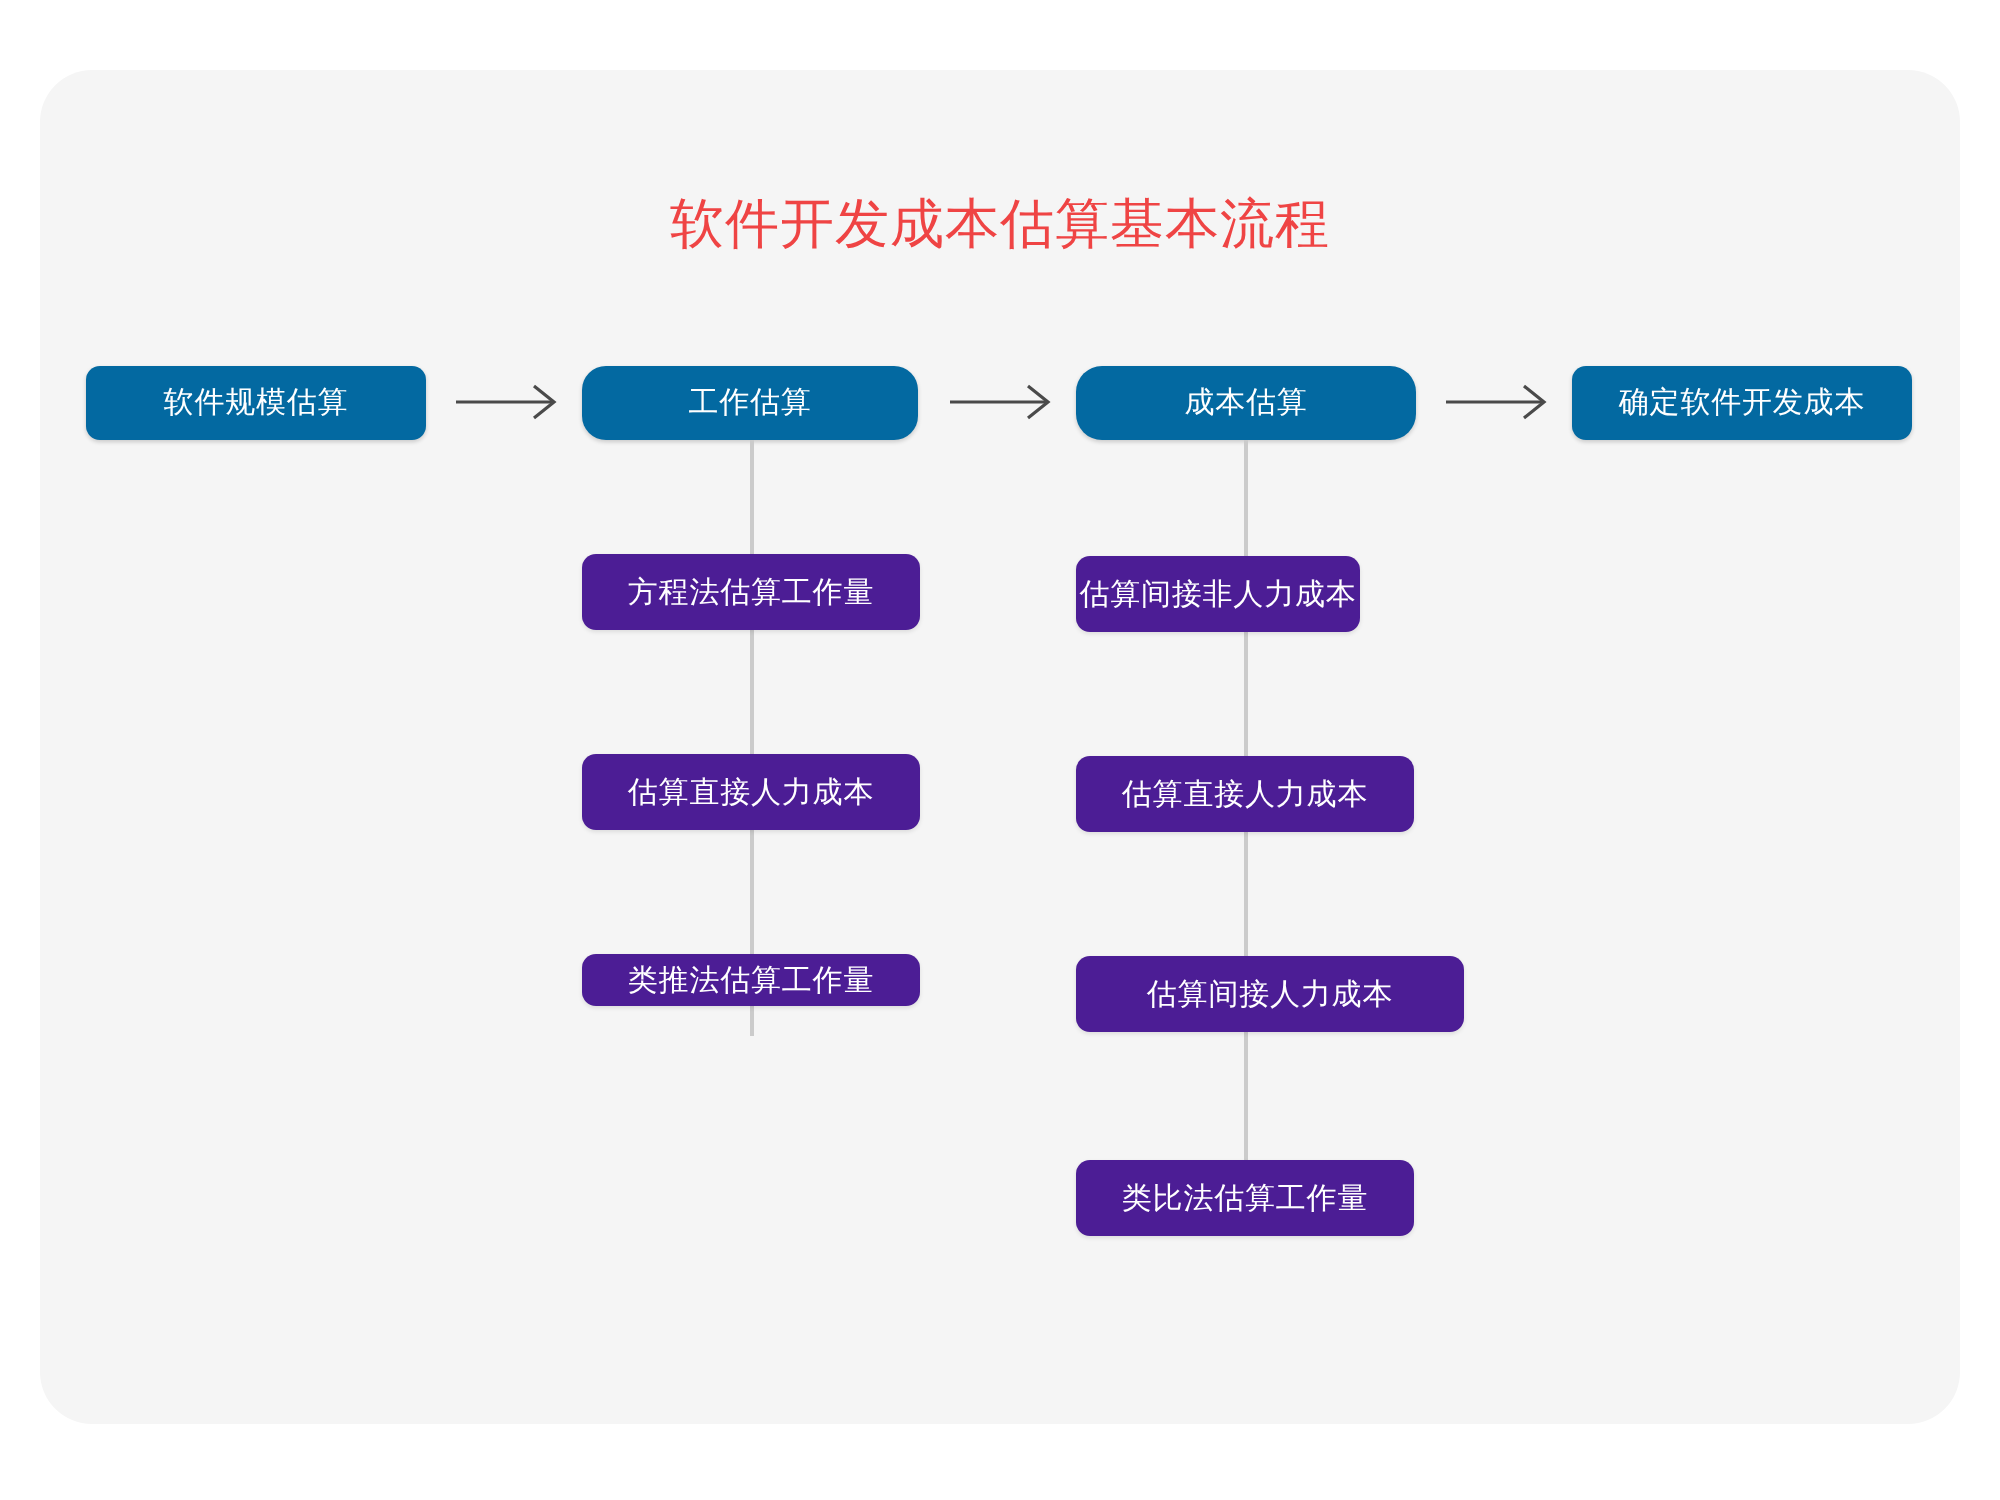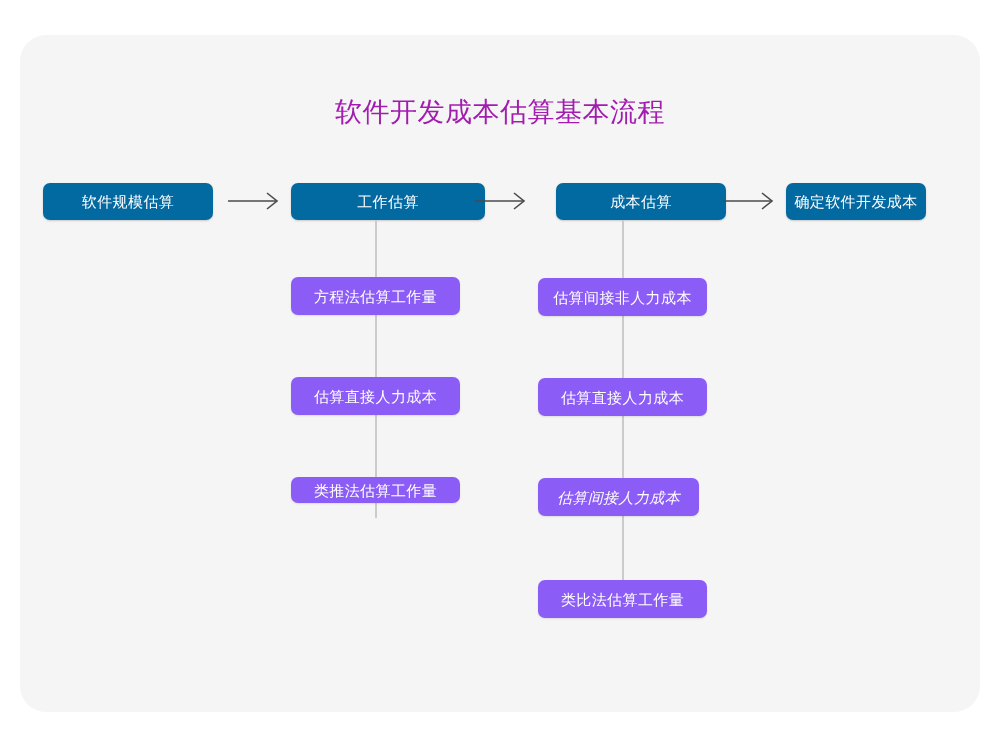--- a/index.html
+++ b/index.html
@@ -33,21 +33,21 @@
   }
 
   .chart-title {
     position: absolute;
     left: 0;
     top: 93px;
     width: 1000px;
     text-align: center;
     font-size: 27px;
     line-height: 38px;
-    color: #a21caf;
+    color: #ef4444;
     letter-spacing: 0.5px;
     font-weight: 400;
     white-space: nowrap;
   }
 
   
   .node {
     position: absolute;
     box-sizing: border-box;
     display: flex;
@@ -58,21 +58,21 @@
     line-height: 1;
     letter-spacing: 0.4px;
     white-space: nowrap;
     color: #ffffff;
   }
   .node.primary {
     background: #0369a1;
     box-shadow: 0 1px 2px rgba(0,0,0,0.18);
   }
   .node.secondary {
-    background: #8b5cf6;
+    background: #4c1d95;
     color: #ffffff;
     box-shadow: 0 1px 2px rgba(0,0,0,0.10);
     justify-content: center;
   }
 
   
   .vline {
     position: absolute;
     width: 2px;
     background: #cbcbcb;
@@ -91,29 +91,29 @@
 <div id="stage">
 
   <div class="card"></div>
 
   <div class="chart-title">软件开发成本估算基本流程</div>
 
   <div class="node primary" style="left:43px; top:183px; width:170px; height:37px;">
     <span>软件规模估算</span>
   </div>
 
-  <div class="node primary" style="left:291px; top:183px; width:194px; height:37px;">
+  <div class="node primary" style="left:291px; top:183px; width:168px; height:37px;border-radius:12px;">
     <span>工作估算</span>
   </div>
 
-  <div class="node primary" style="left:556px; top:183px; width:170px; height:37px;">
+  <div class="node primary" style="left:538px; top:183px; width:170px; height:37px;border-radius:13px;">
     <span>成本估算</span>
   </div>
 
-  <div class="node primary" style="left:786px; top:183px; width:140px; height:37px;">
+  <div class="node primary" style="left:786px; top:183px; width:170px; height:37px;">
     <span>确定软件开发成本</span>
   </div>
 
   <div class="arrow" style="left:227px; top:190px; width:56px;">
     <svg width="56" height="22" viewBox="0 0 56 22">
       <line x1="1" y1="11" x2="49" y2="11" stroke="#4a4a4a" stroke-width="1.6"></line>
       <polyline points="40,3 50,11 40,19" fill="none" stroke="#4a4a4a" stroke-width="1.6"></polyline>
     </svg>
   </div>
 
@@ -140,29 +140,29 @@
   </div>
 
   <div class="node secondary" style="left:291px; top:377px; width:169px; height:38px;">
     <span>估算直接人力成本</span>
   </div>
 
   <div class="node secondary" style="left:291px; top:477px; width:169px; height:26px;">
     <span>类推法估算工作量</span>
   </div>
 
-  <div class="node secondary" style="left:538px; top:278px; width:169px; height:38px;">
+  <div class="node secondary" style="left:538px; top:278px; width:142px; height:38px;">
     <span>估算间接非人力成本</span>
   </div>
 
   <div class="node secondary" style="left:538px; top:378px; width:169px; height:38px;">
     <span>估算直接人力成本</span>
   </div>
 
-  <div class="node secondary" style="left:538px; top:478px; width:161px; height:38px;font-style:italic;">
+  <div class="node secondary" style="left:538px; top:478px; width:194px; height:38px;">
     <span>估算间接人力成本</span>
   </div>
 
   <div class="node secondary" style="left:538px; top:580px; width:169px; height:38px;">
     <span>类比法估算工作量</span>
   </div>
 
 </div>
 
 </body></html>

